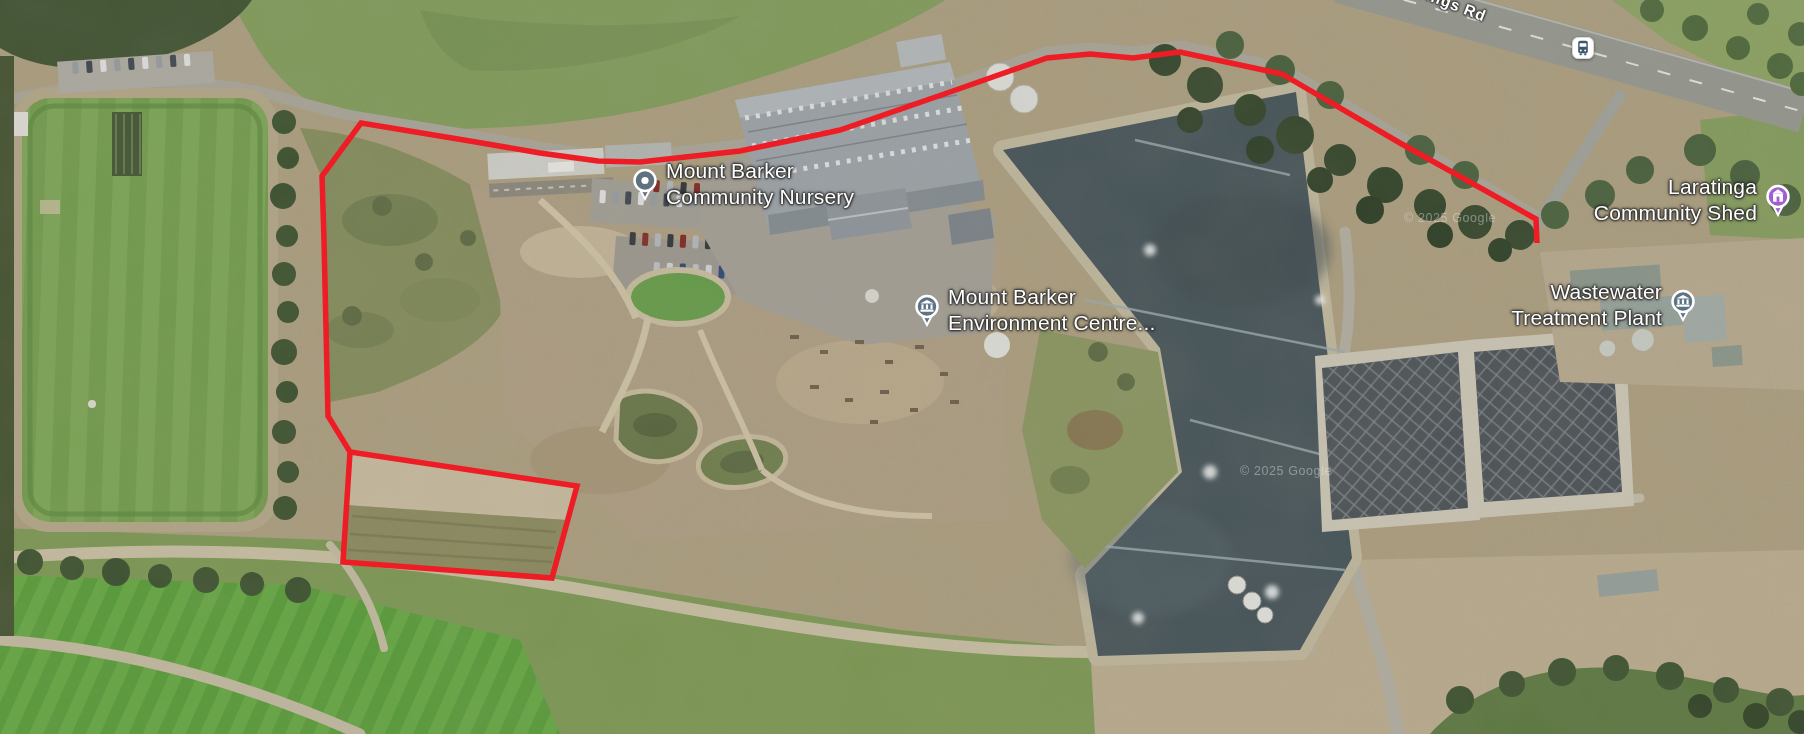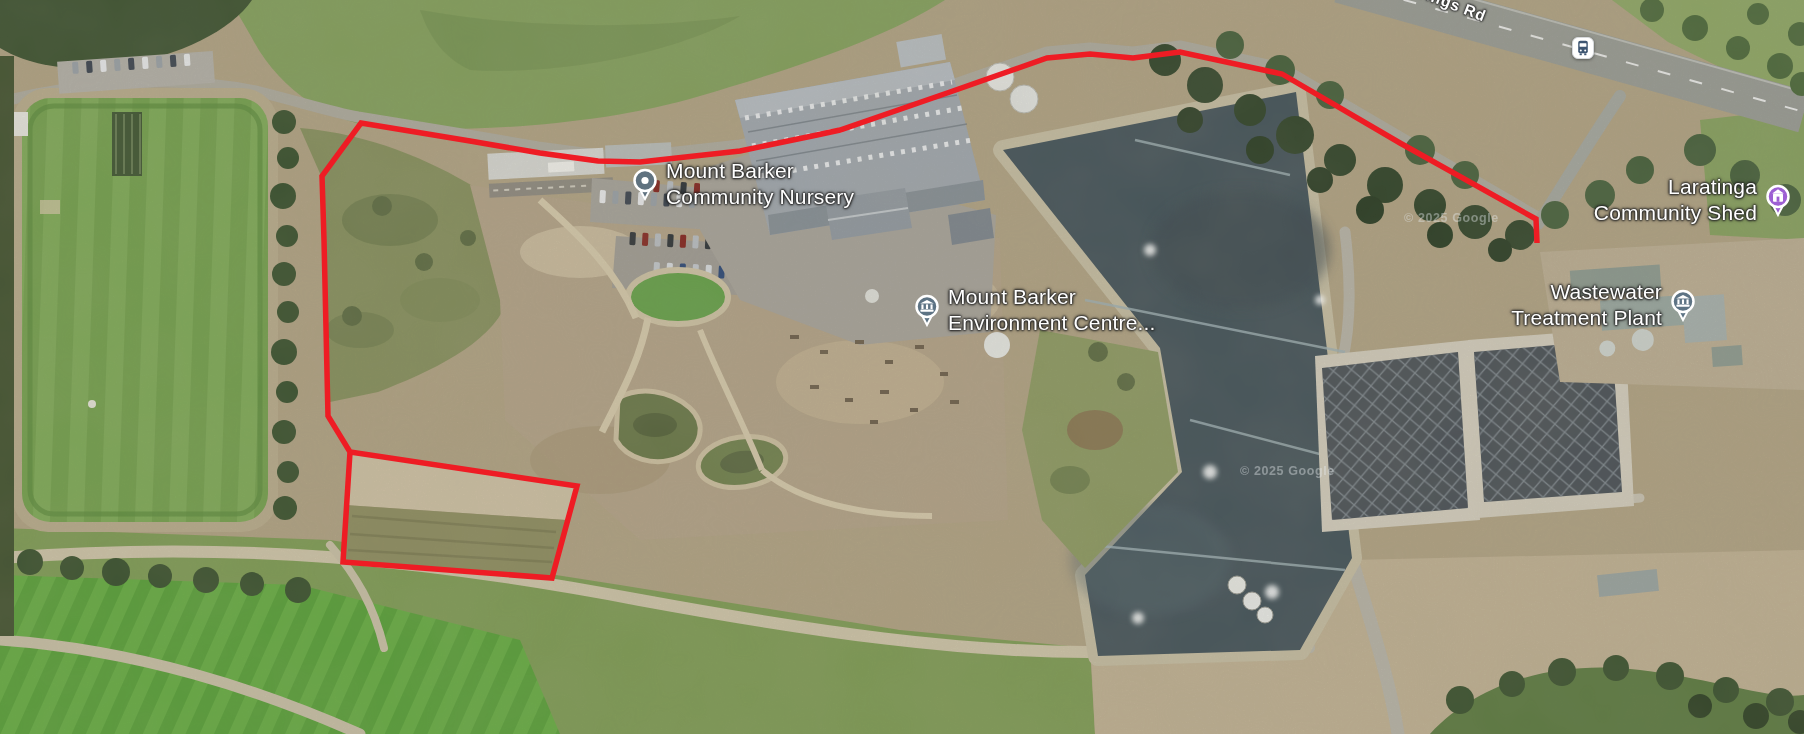--- a/index.html
+++ b/index.html
@@ -1,19 +1,19 @@
 <!DOCTYPE html>
 <html><head>
 <meta charset="utf-8">
 <style>
   html,body{margin:0;padding:0;background:#222;}
   #stage{position:relative;width:1804px;height:734px;overflow:hidden;
          font-family:"Liberation Sans",sans-serif;background:#b1a283;}
   #stage svg.layer{position:absolute;left:0;top:0;}
-  .attr{position:absolute;font-size:12.5px;font-weight:bold;letter-spacing:.6px;
+  .attr{position:absolute;font-size:12.5px;font-weight:normal;letter-spacing:.6px;
         color:rgba(228,234,235,.42);white-space:nowrap;z-index:3;}
   .poi{position:absolute;display:flex;align-items:center;gap:6px;z-index:6;cursor:pointer;}
   .poi-label{font-size:21px;font-weight:normal;line-height:1.22;color:#fff;white-space:pre-line;
      letter-spacing:.15px;
      text-shadow:0 1px 2px rgba(40,40,40,.95),0 -1px 2px rgba(40,40,40,.8),
                  1px 0 2px rgba(40,40,40,.8),-1px 0 2px rgba(40,40,40,.8),0 0 4px rgba(0,0,0,.55);}
   .poi.right .poi-label{text-align:right;}
   .pin{display:block;line-height:0;}
   #road-label{position:absolute;left:1404px;top:-24px;transform:rotate(21deg);
      transform-origin:0 0;font-size:15.5px;font-weight:bold;color:#fff;letter-spacing:.8px;

